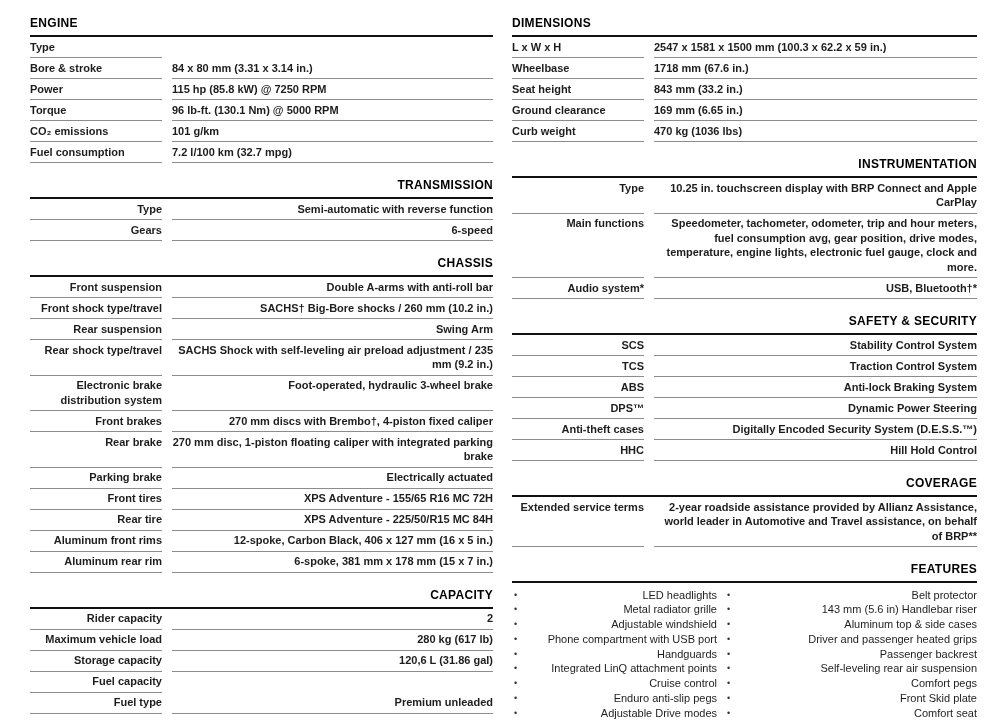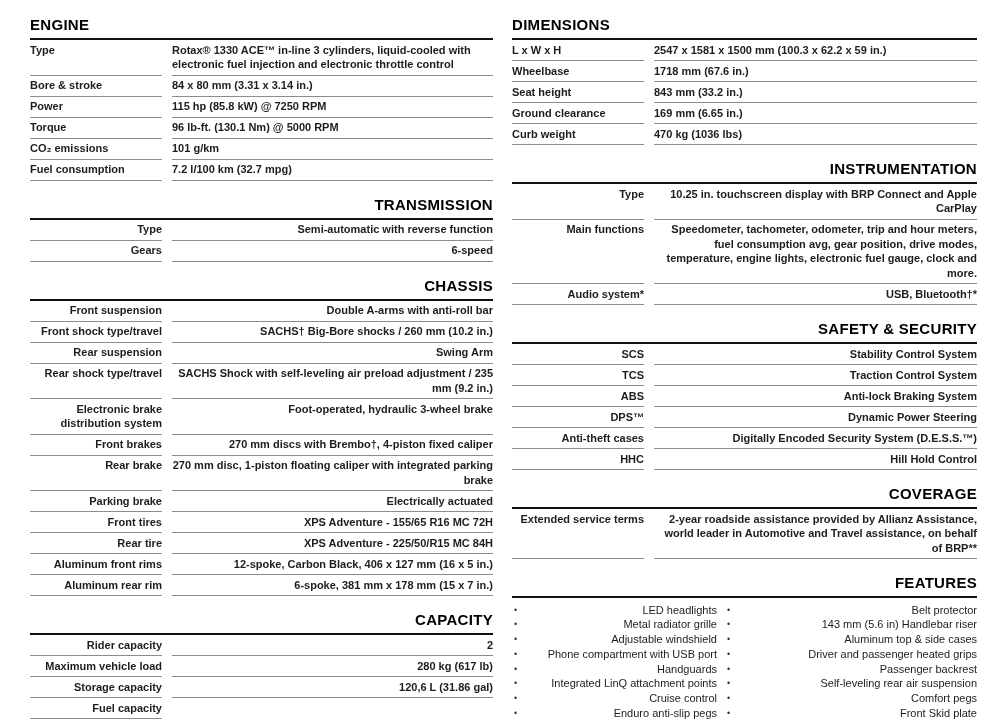--- a/index.html
+++ b/index.html
@@ -14,21 +14,21 @@
     width: 1003px; height: 724px;
     padding: 14px 26px 10px 30px;
     display: flex;
     gap: 19px;
   }
   .col { min-width: 0; }
   .col-left  { flex: 0 0 463px; }
   .col-right { flex: 1; }
   .section + .section { margin-top: 13px; text-align: right; }
   .section-title {
-    font-size: 15px;
+    font-size: 12px;
     font-weight: bold;
     color: #000000;
     letter-spacing: 0.3px;
     padding: 2px 0 5px 0;
     border-bottom: 2px solid #111111;
   }
   .row { display: flex; gap: 10px; font-weight: bold; }
   .cell {
     border-bottom: 1px solid #8c8c8c;
     padding: 2.5px 0 3px 0;
@@ -64,21 +64,20 @@
 </style>
 </head>
 <body>
 
 <div class="page">
   <div class="col col-left">
       <section class="section">
         <h2 class="section-title">ENGINE</h2>
         <div class="row">
           <div class="cell label">Type</div>
-          <div class="cell value">Rotax® 1330 ACE™ in-line 3 cylinders, liquid-cooled with electronic fuel injection and electronic throttle control</div>
         </div>
         <div class="row">
           <div class="cell label">Bore &amp; stroke</div>
           <div class="cell value">84 x 80 mm (3.31 x 3.14 in.)</div>
         </div>
         <div class="row">
           <div class="cell label">Power</div>
           <div class="cell value">115 hp (85.8 kW) @ 7250 RPM</div>
         </div>
         <div class="row">

